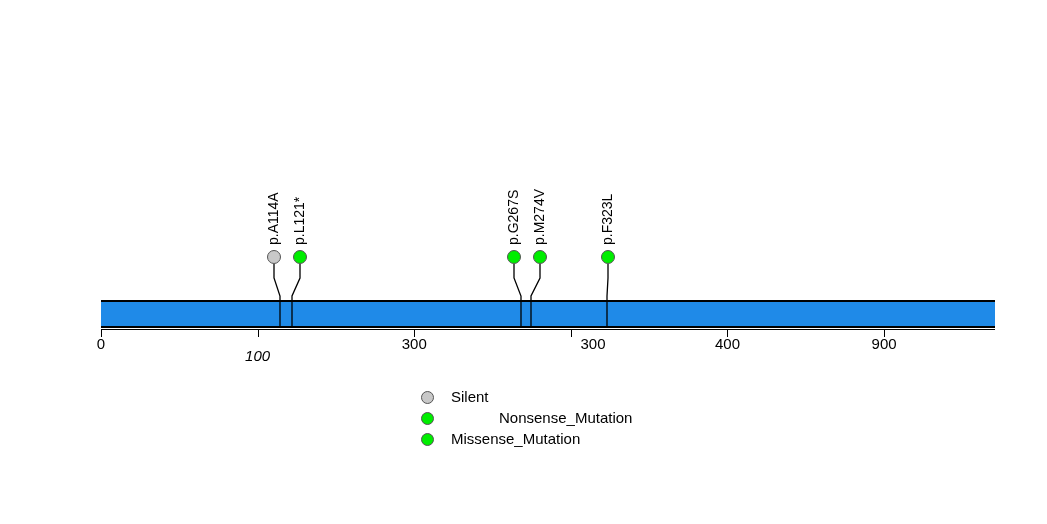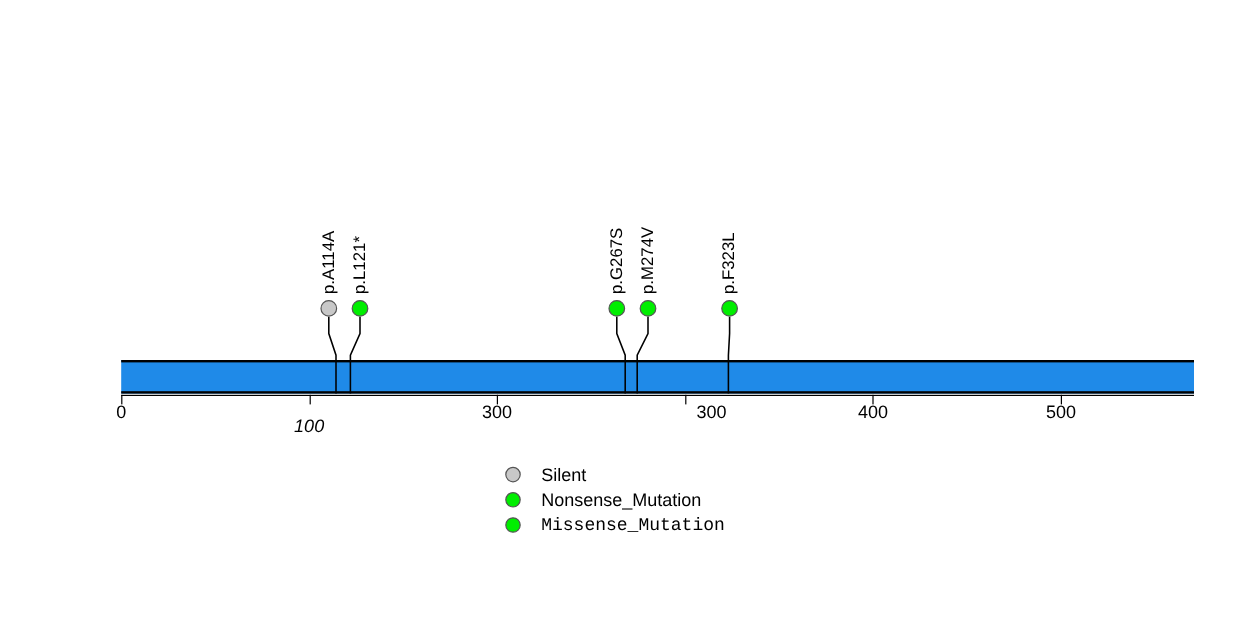--- a/index.html
+++ b/index.html
@@ -70,21 +70,21 @@
     line-height: 1;
   }
 
   
   .legend {
     position: absolute;
   }
   .legend-row {
     position: absolute;
     display: flex;
-    align-items: flex-start;
+    align-items: flex-end;
   }
   .legend-marker {
     width: 13px;
     height: 13px;
     border-radius: 50%;
     border: 1px solid #555555;
     box-sizing: border-box;
     flex: 0 0 auto;
   }
   .legend-label {
@@ -109,21 +109,21 @@
       <div class="axis-tick-label" style="left: 71px; top: 336px; width: 60px;">0</div>
       <div class="axis-tick" style="left: 257.62px; top: 329px; height: 8px;"></div>
       <div class="axis-tick-label" style="left: 227.62px; top: 348px; width: 60px; font-style: italic;">100</div>
       <div class="axis-tick" style="left: 414.24px; top: 329px; height: 8px;"></div>
       <div class="axis-tick-label" style="left: 384.24px; top: 336px; width: 60px;">300</div>
       <div class="axis-tick" style="left: 570.86px; top: 329px; height: 8px;"></div>
       <div class="axis-tick-label" style="left: 563px; top: 336px; width: 60px;">300</div>
       <div class="axis-tick" style="left: 727.48px; top: 329px; height: 8px;"></div>
       <div class="axis-tick-label" style="left: 697.48px; top: 336px; width: 60px;">400</div>
       <div class="axis-tick" style="left: 884.1px; top: 329px; height: 8px;"></div>
-      <div class="axis-tick-label" style="left: 854.1px; top: 336px; width: 60px;">500</div>
+      <div class="axis-tick-label" style="left: 854.1px; top: 336px; width: 60px;">900</div>
     </div>
   <div id="lollipops-layer">
       <svg class="lolli-stem" width="14" height="71" style="left: 270px; top: 257px;">
         <polyline points="4,7 4,21 10,39 10,71" fill="none" stroke="#000000" stroke-width="1.3"></polyline>
       </svg>
       <div class="lolli-head" title="p.A114A" style="left: 267px; top: 250px; width: 14px; height: 14px; background: rgb(200, 200, 200);"></div>
       <div class="lolli-label" style="left: 280px; top: 231px;">p.A114A</div>
       <svg class="lolli-stem" width="16" height="71" style="left: 288px; top: 257px;">
         <polyline points="12,7 12,21 4,39 4,71" fill="none" stroke="#000000" stroke-width="1.3"></polyline>
       </svg>
@@ -143,23 +143,23 @@
         <polyline points="5,7 5,21 4,39 4,71" fill="none" stroke="#000000" stroke-width="1.3"></polyline>
       </svg>
       <div class="lolli-head" title="p.F323L" style="left: 601px; top: 250px; width: 14px; height: 14px; background: rgb(0, 238, 0);"></div>
       <div class="lolli-label" style="left: 614px; top: 231px;">p.F323L</div>
     </div>
   <div class="legend" id="legend-layer">
       <div class="legend-row" style="left: 421px; top: 389px;">
         <span class="legend-marker" style="background: rgb(200, 200, 200);"></span>
         <span class="legend-label">Silent</span>
       </div>
-      <div class="legend-row" style="left: 421px; top: 410px;">
+      <div class="legend-row" style="left: 421px; top: 410px; gap: 48px;">
         <span class="legend-marker" style="background: rgb(0, 238, 0);"></span>
         <span class="legend-label">Nonsense_Mutation</span>
       </div>
-      <div class="legend-row" style="left: 421px; top: 431px; font-family: Liberation Mono, monospace;">
+      <div class="legend-row" style="left: 421px; top: 431px;">
         <span class="legend-marker" style="background: rgb(0, 238, 0);"></span>
         <span class="legend-label">Missense_Mutation</span>
       </div>
     </div>
 
 </div>
 
 </body></html>

